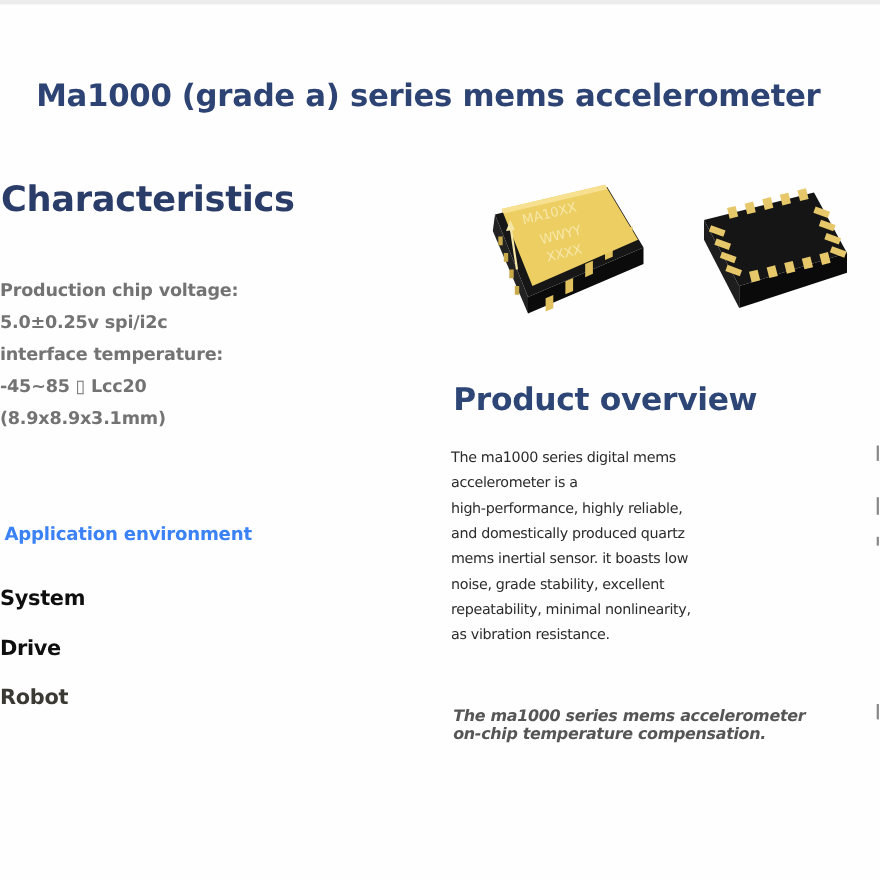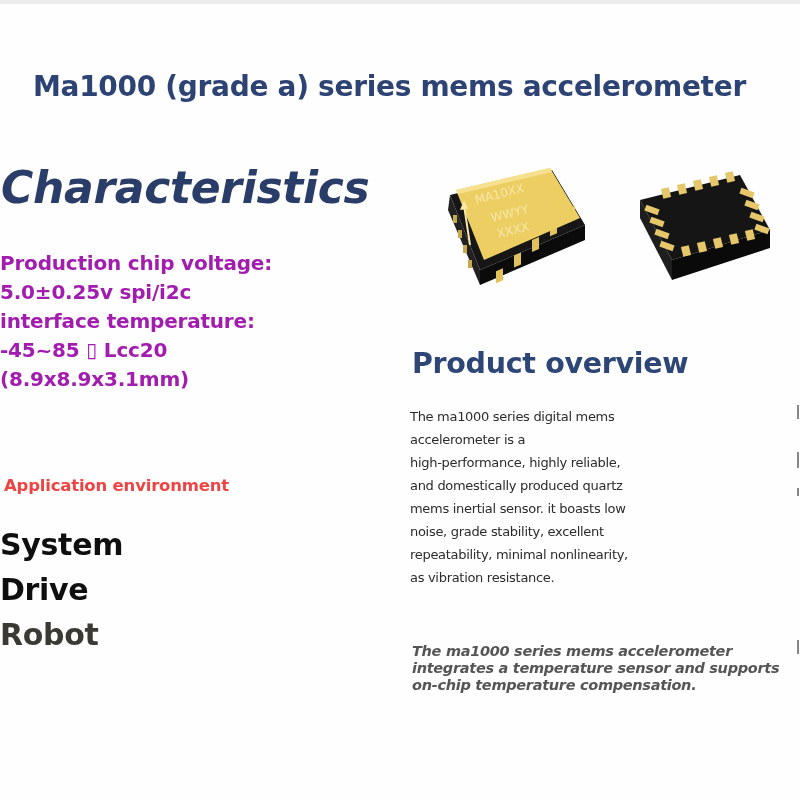--- a/index.html
+++ b/index.html
@@ -7,33 +7,33 @@
       width: 800px; height: 800px; background: #fefefe; position: relative; overflow: hidden;
       font-family: "DejaVu Sans", "Liberation Sans", sans-serif;
     }
     .top-rule { position: absolute; left: 0; top: 0; width: 800px; height: 4px; background: #ececec; }
     .title {
       position: absolute; left: 33px; top: 70px; margin: 0;
       font-size: 28px; font-weight: bold; color: #2c4373; letter-spacing: -0.3px; white-space: nowrap;
     }
     .char-heading {
       position: absolute; left: 1px; top: 162px; margin: 0;
-      font-size: 44px; font-weight: bold; color: #2a3c68; letter-spacing: -0.3px; font-style: italic;
+      font-size: 32px; font-weight: bold; color: #2a3c68; letter-spacing: -0.3px;
     }
     .char-body {
       position: absolute; left: 0px; top: 249px; margin: 0; width: 360px;
-      font-size: 20px; font-weight: bold; color: #a21caf; line-height: 29px; letter-spacing: -0.2px;
+      font-size: 16px; font-weight: bold; color: #737373; line-height: 29px; letter-spacing: -0.2px;
     }
     .char-body div { white-space: nowrap; }
     .app-label {
       position: absolute; left: 4px; top: 476px; margin: 0;
-      font-size: 16.5px; font-weight: bold; color: #ef4444; white-space: nowrap; letter-spacing: -0.2px;
+      font-size: 16.5px; font-weight: bold; color: #3b82f6; white-space: nowrap; letter-spacing: -0.2px;
     }
     .app-list { position: absolute; left: 0; top: 522px; margin: 0; padding: 0; list-style: none; }
-    .app-list li { font-size: 30px; font-weight: bold; line-height: 45px; height: 45px; letter-spacing: -0.3px; }
+    .app-list li { font-size: 19px; font-weight: bold; line-height: 45px; height: 45px; letter-spacing: -0.3px; }
     .app-list li.c0 { color: #0f0f0f; }
     .app-list li.c1 { color: #0f0f0f; }
     .app-list li.c2 { color: #3b3934; }
     .app-list li.c3 { color: #333333; }
     .chips { position: absolute; left: 440px; top: 160px; width: 330px; height: 130px; }
     .ov-heading {
       position: absolute; left: 412px; top: 347px; margin: 0;
       font-size: 28.5px; font-weight: bold; color: #2d4676; letter-spacing: -0.3px; white-space: nowrap;
     }
     .ov-body {
@@ -145,20 +145,19 @@
   <div>high-performance, highly reliable,</div>
   <div>and domestically produced quartz</div>
   <div>mems inertial sensor. it boasts low</div>
   <div>noise, grade stability, excellent</div>
   <div>repeatability, minimal nonlinearity,</div>
   <div>as vibration resistance.</div>
 </div>
 
 <div class="ov-note">
   <div>The ma1000 series mems accelerometer</div>
-  <div>integrates a temperature sensor and supports</div>
   <div>on-chip temperature compensation.</div>
 </div>
 
 <div class="edge-mark" style="top:405px;height:14px;"></div>
 <div class="edge-mark" style="top:452px;height:16px;"></div>
 <div class="edge-mark" style="top:488px;height:8px;"></div>
 <div class="edge-mark" style="top:640px;height:14px;"></div>
 
 </body></html>

